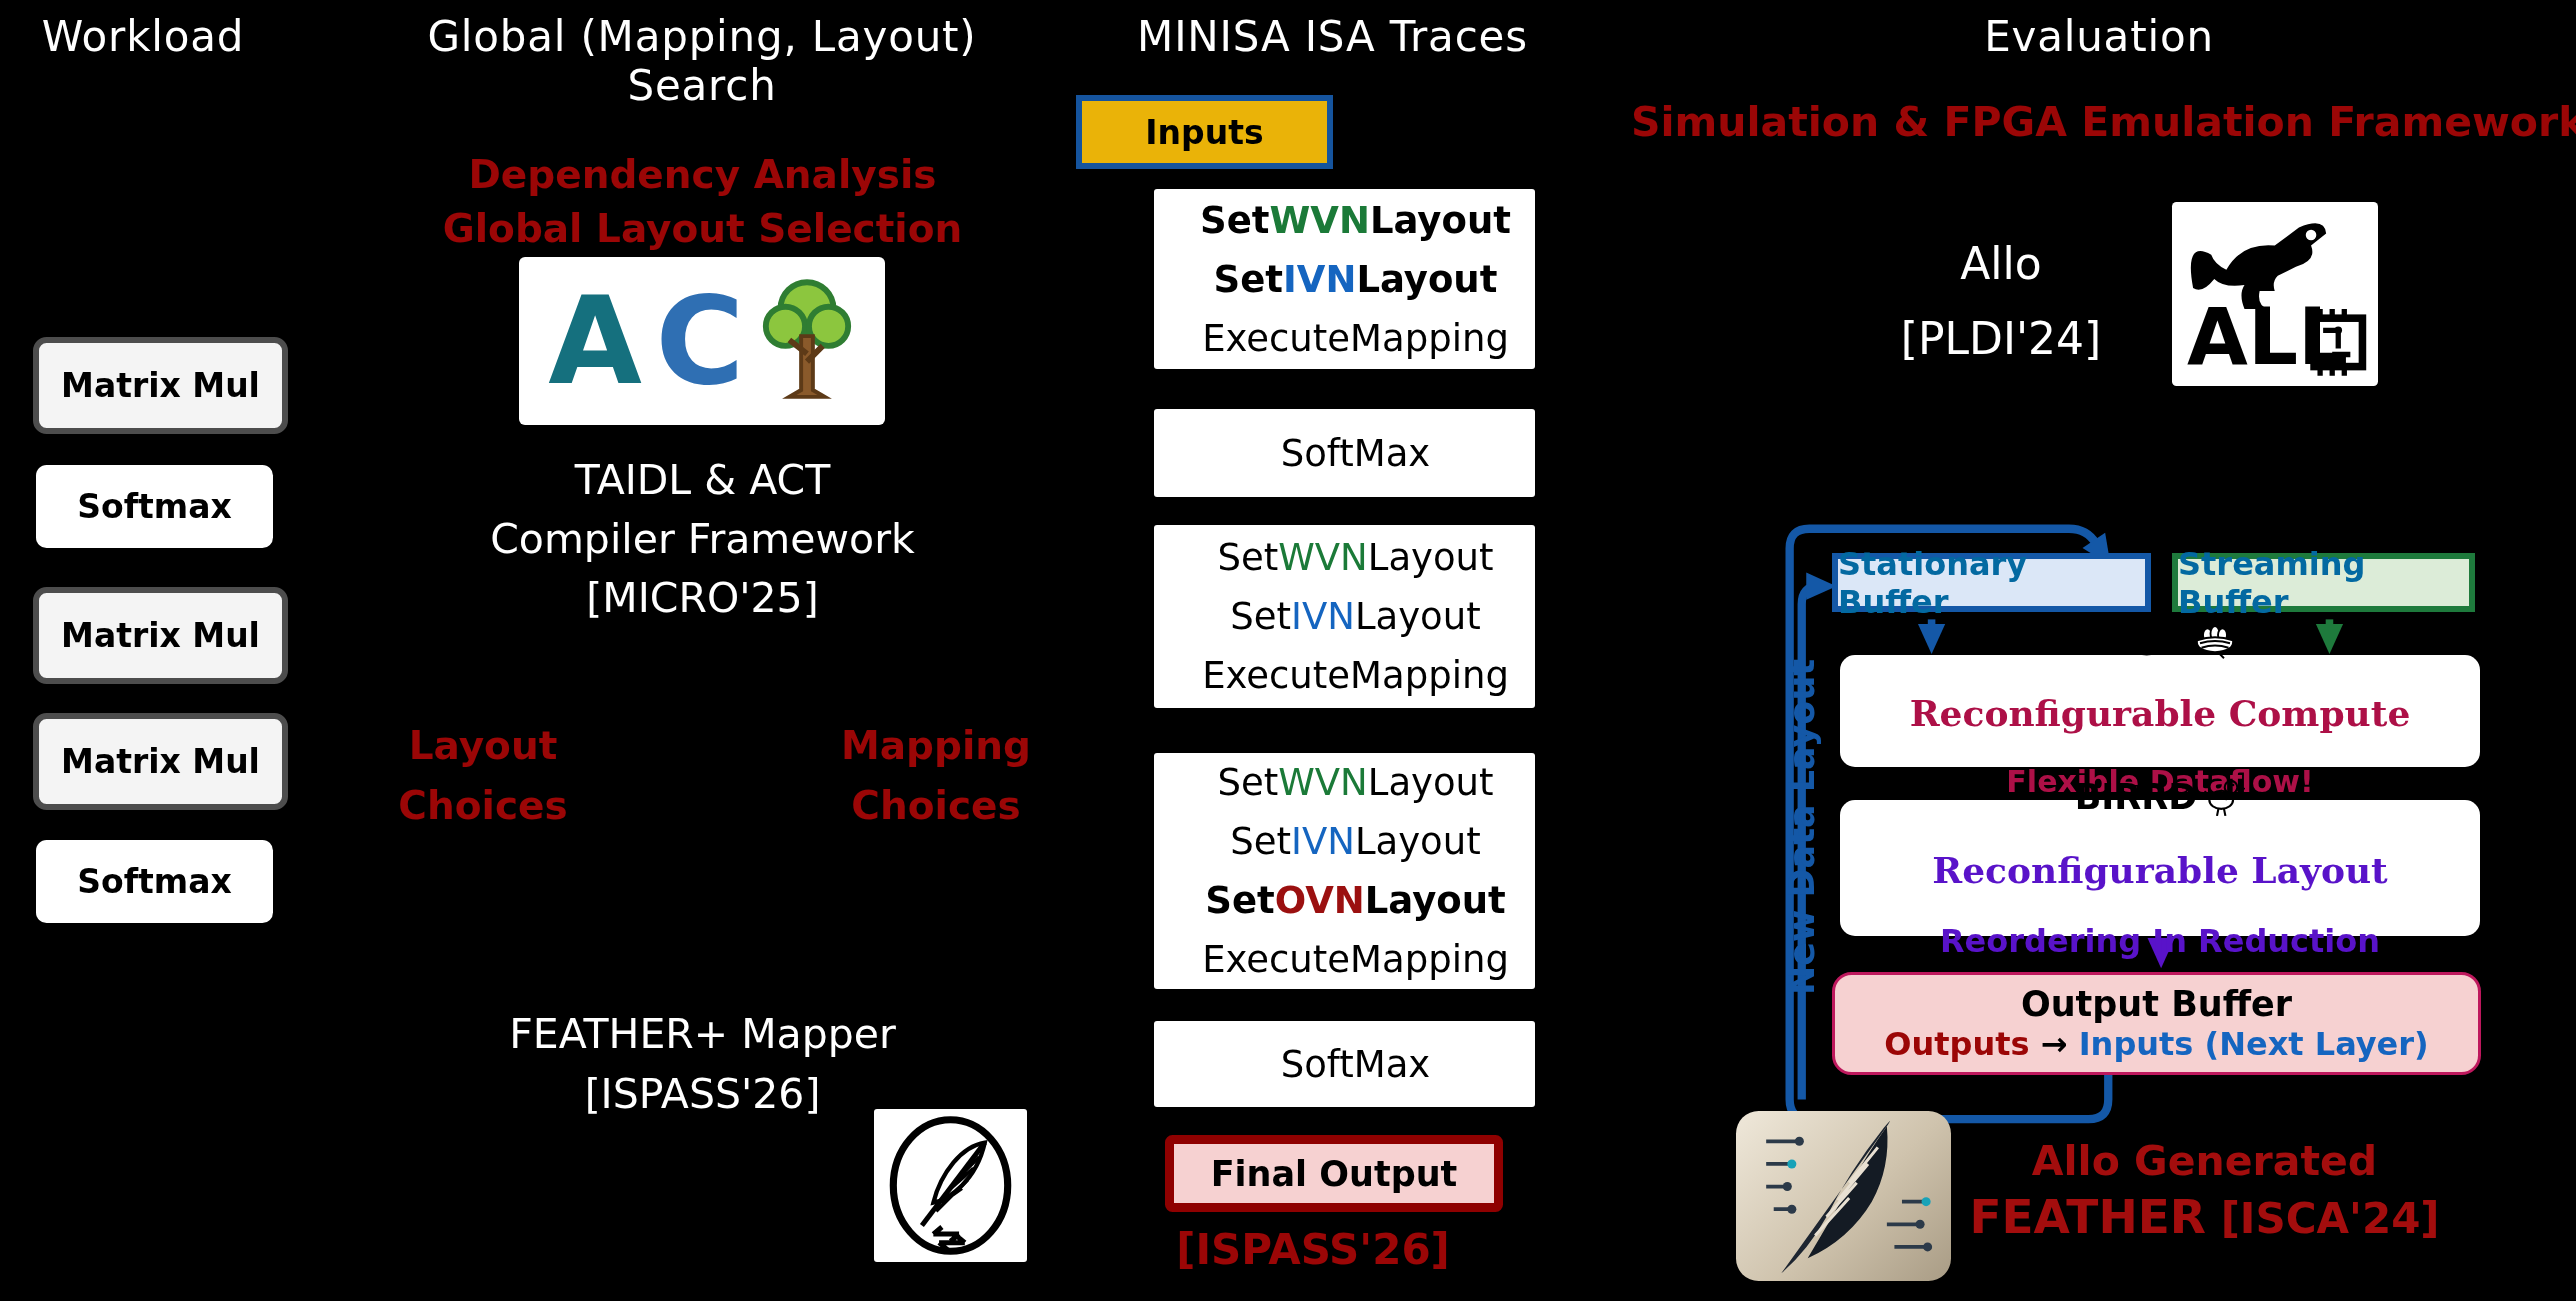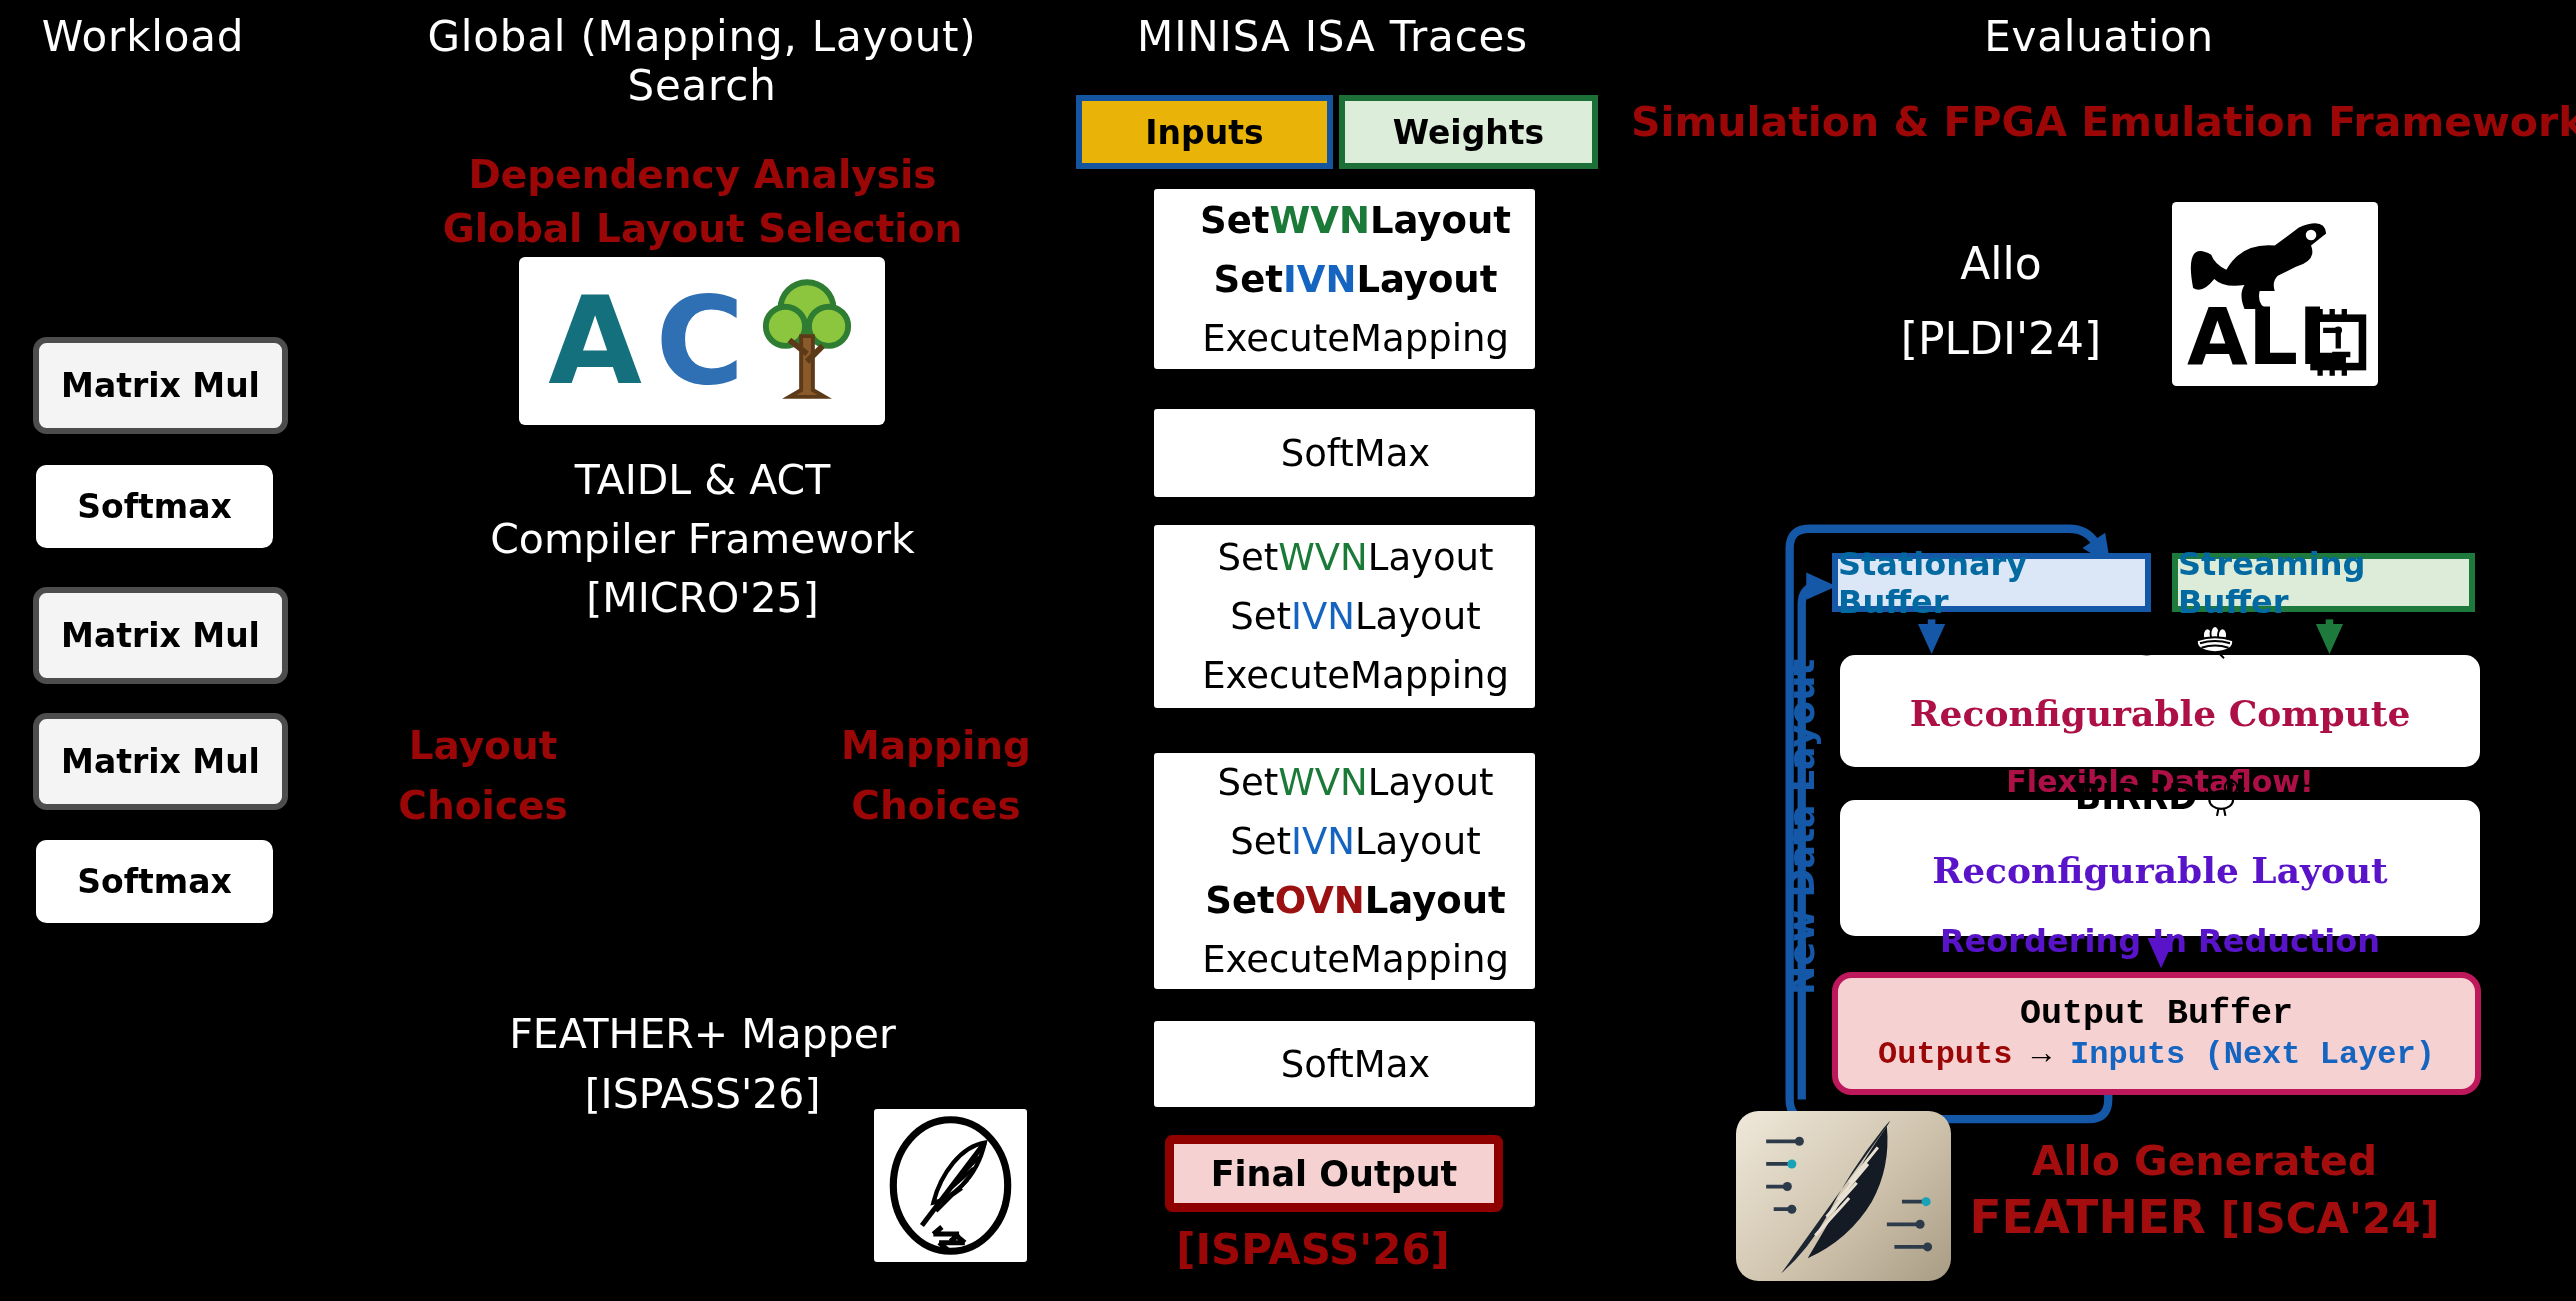--- a/index.html
+++ b/index.html
@@ -100,23 +100,20 @@
       <path d="M30 78 L74 20" stroke="#000" stroke-width="3.5" fill="none"></path>
       <path d="M74 20 Q62 22 52 34 Q42 46 38 62 Q48 60 58 50 Q70 38 74 20 Z" fill="none" stroke="#000" stroke-width="3"></path>
       <path d="M44 62 L58 52 M40 68 L62 46 M48 54 L66 38 M54 46 L70 30" stroke="#000" stroke-width="2.5"></path>
       <path d="M38 84 L56 84 M38 84 L44 79 M56 84 L50 89 M42 90 L60 90 M60 90 L54 85 M42 90 L48 95" stroke="#000" stroke-width="3.5" fill="none"></path>
     </svg>
   </div>
 
   <div class="abs io-box" style="left:1076px;top:95px;width:245px;height:62px;background:#eab308;border:6.8px solid #15549e;">
       <span>Inputs</span>
     </div>
-  <div class="abs io-box" style="left:1339px;top:95px;width:247px;height:62px;background:#dcedda;border:6.8px solid #1d6f38;">
-      <span>Weights</span>
-    </div>
 
   <div class="abs tracebox" style="left:1154px;top:189px;width:359px;height:180px;">
     <div class="trace-line bold nowrap"><span>Set</span><span class="c-green">WVN</span><span>Layout</span></div>
     <div class="trace-line bold nowrap"><span>Set</span><span class="c-blue">IVN</span><span>Layout</span></div>
     <div class="trace-line nowrap"><span>ExecuteMapping</span></div>
   </div>
 
   <div class="abs tracebox" style="left:1154px;top:409px;width:359px;height:88px;">
     <div class="trace-line">SoftMax</div>
   </div>
@@ -214,21 +211,21 @@
         <path d="M49 15 L58 18 L49 21" fill="none" stroke="#000" stroke-width="3"></path>
         <ellipse cx="26" cy="34" rx="17" ry="13" fill="none" stroke="#000" stroke-width="3"></ellipse>
         <path d="M20 32 Q28 28 34 34" fill="none" stroke="#000" stroke-width="2.5"></path>
         <path d="M10 28 L2 22 M22 47 L20 57 M30 47 L32 57" stroke="#000" stroke-width="3" fill="none"></path>
       </svg>
     </div>
     <div class="serifline" style="font-size:36px;color:#5913c9;line-height:44px;">Reconfigurable Layout</div>
     <div style="font-size:32px;font-weight:700;color:#5913c9;line-height:38px;">Reordering In Reduction</div>
   </div>
 
-  <div class="abs" style="left:1832px;top:972px;width:649px;height:123px;background:#f6d1d1;border:6px solid #be185d;border-radius:19.6px;box-sizing:border-box;display:flex;flex-direction:column;align-items:center;justify-content:center;font-family:Liberation Mono, monospace;">
+  <div class="abs" style="left:1832px;top:972px;width:649px;height:103px;background:#f6d1d1;border:3px solid #be185d;border-radius:19.6px;box-sizing:border-box;display:flex;flex-direction:column;align-items:center;justify-content:center;">
     <div style="font-size:35px;font-weight:800;color:#000;line-height:41px;">Output Buffer</div>
     <div style="font-size:32px;font-weight:700;line-height:39px;">
       <span style="color:#9b0606;">Outputs</span>
       <span style="color:#000;">→</span>
       <span style="color:#1565c0;">Inputs (Next Layer)</span>
     </div>
   </div>
 
   <div class="abs" style="left:1736px;top:1111px;width:215px;height:170px;border-radius:22.6px;background:linear-gradient(135deg,#efe8da 0%,#cfc3ad 55%,#a99c85 100%);overflow:hidden;">
     <svg width="215" height="170" viewBox="0 0 285 225">

